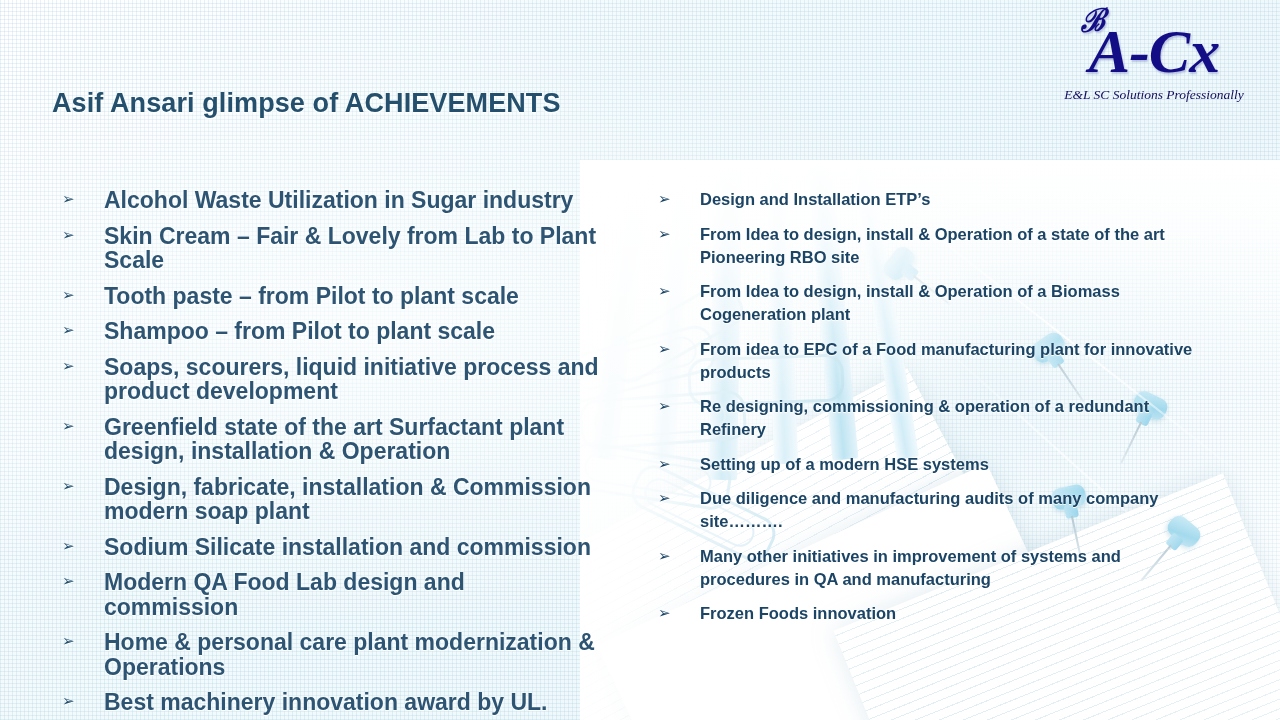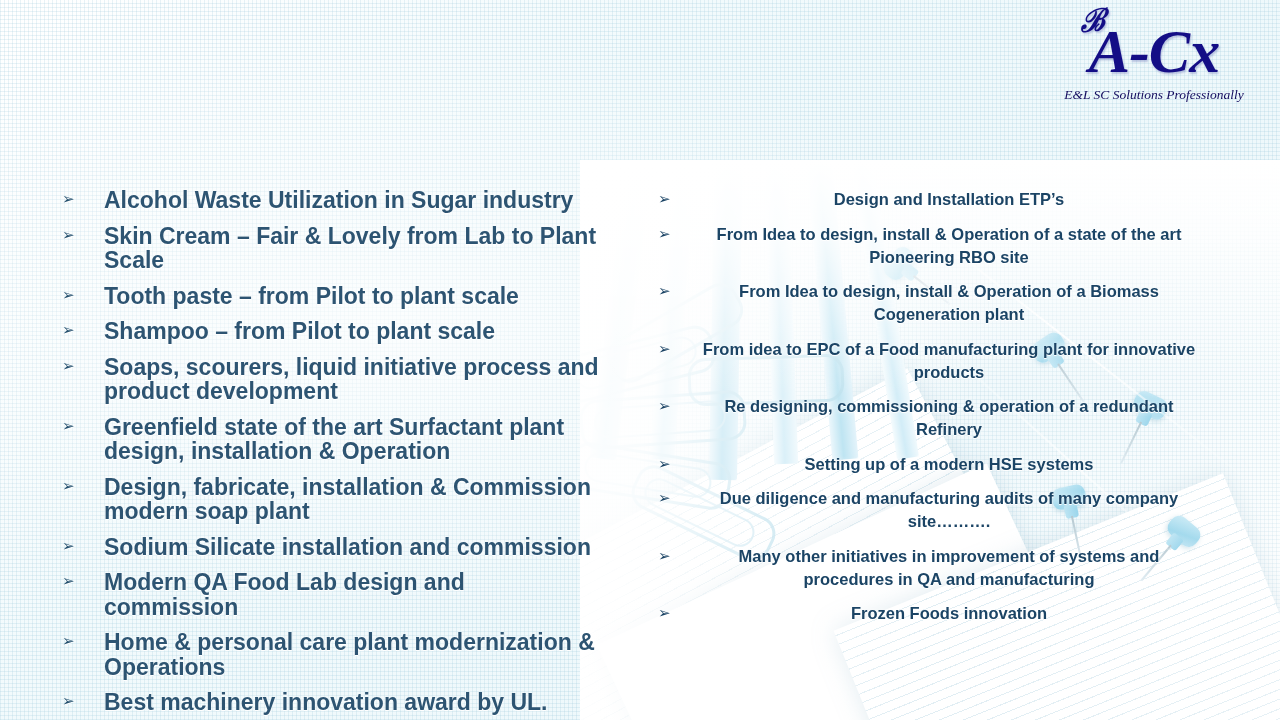--- a/index.html
+++ b/index.html
@@ -111,21 +111,20 @@
     font-size:23px;line-height:24.5px;font-weight:700;
     color:#2d5472;
     text-shadow:0 1px 0 rgba(255,255,255,.95), 0 0 4px rgba(255,255,255,.9);
   }
   #col-left .bullet{margin-bottom:11px;}
 
   #col-right .bullet .txt{
     font-size:16.5px;line-height:23px;font-weight:700;
     color:#1b4465;
     text-shadow:0 1px 0 rgba(255,255,255,.95), 0 0 5px rgba(255,255,255,.95);
-    text-align:center;
   }
   #col-right .bullet{margin-bottom:11.5px;}
   #col-right .bullet .arrow{color:#1b4465;font-weight:400;}
 </style>
 </head>
 <body>
 
 <div id="slide">
 
   <div id="texture"></div>
@@ -189,20 +188,21 @@
       </div>
     </div>
 
     <div class="gleam" style="left:260px;top:180px;width:460px;transform:rotate(38deg);"></div>
     <div class="gleam" style="left:300px;top:300px;width:380px;transform:rotate(42deg);opacity:.7;"></div>
 
     <div class="fade"></div>
     <div class="fadeTop"></div>
   </div>
 
+  <div id="title">Asif Ansari glimpse of ACHIEVEMENTS</div>
 
   <div id="logo">
     <div class="mark">
       <span class="swash">ℬ</span>
       <span>A-Cx</span>
     </div>
     <div class="tagline">E&amp;L SC Solutions Professionally</div>
   </div>
 
   <div class="column" id="col-left">

